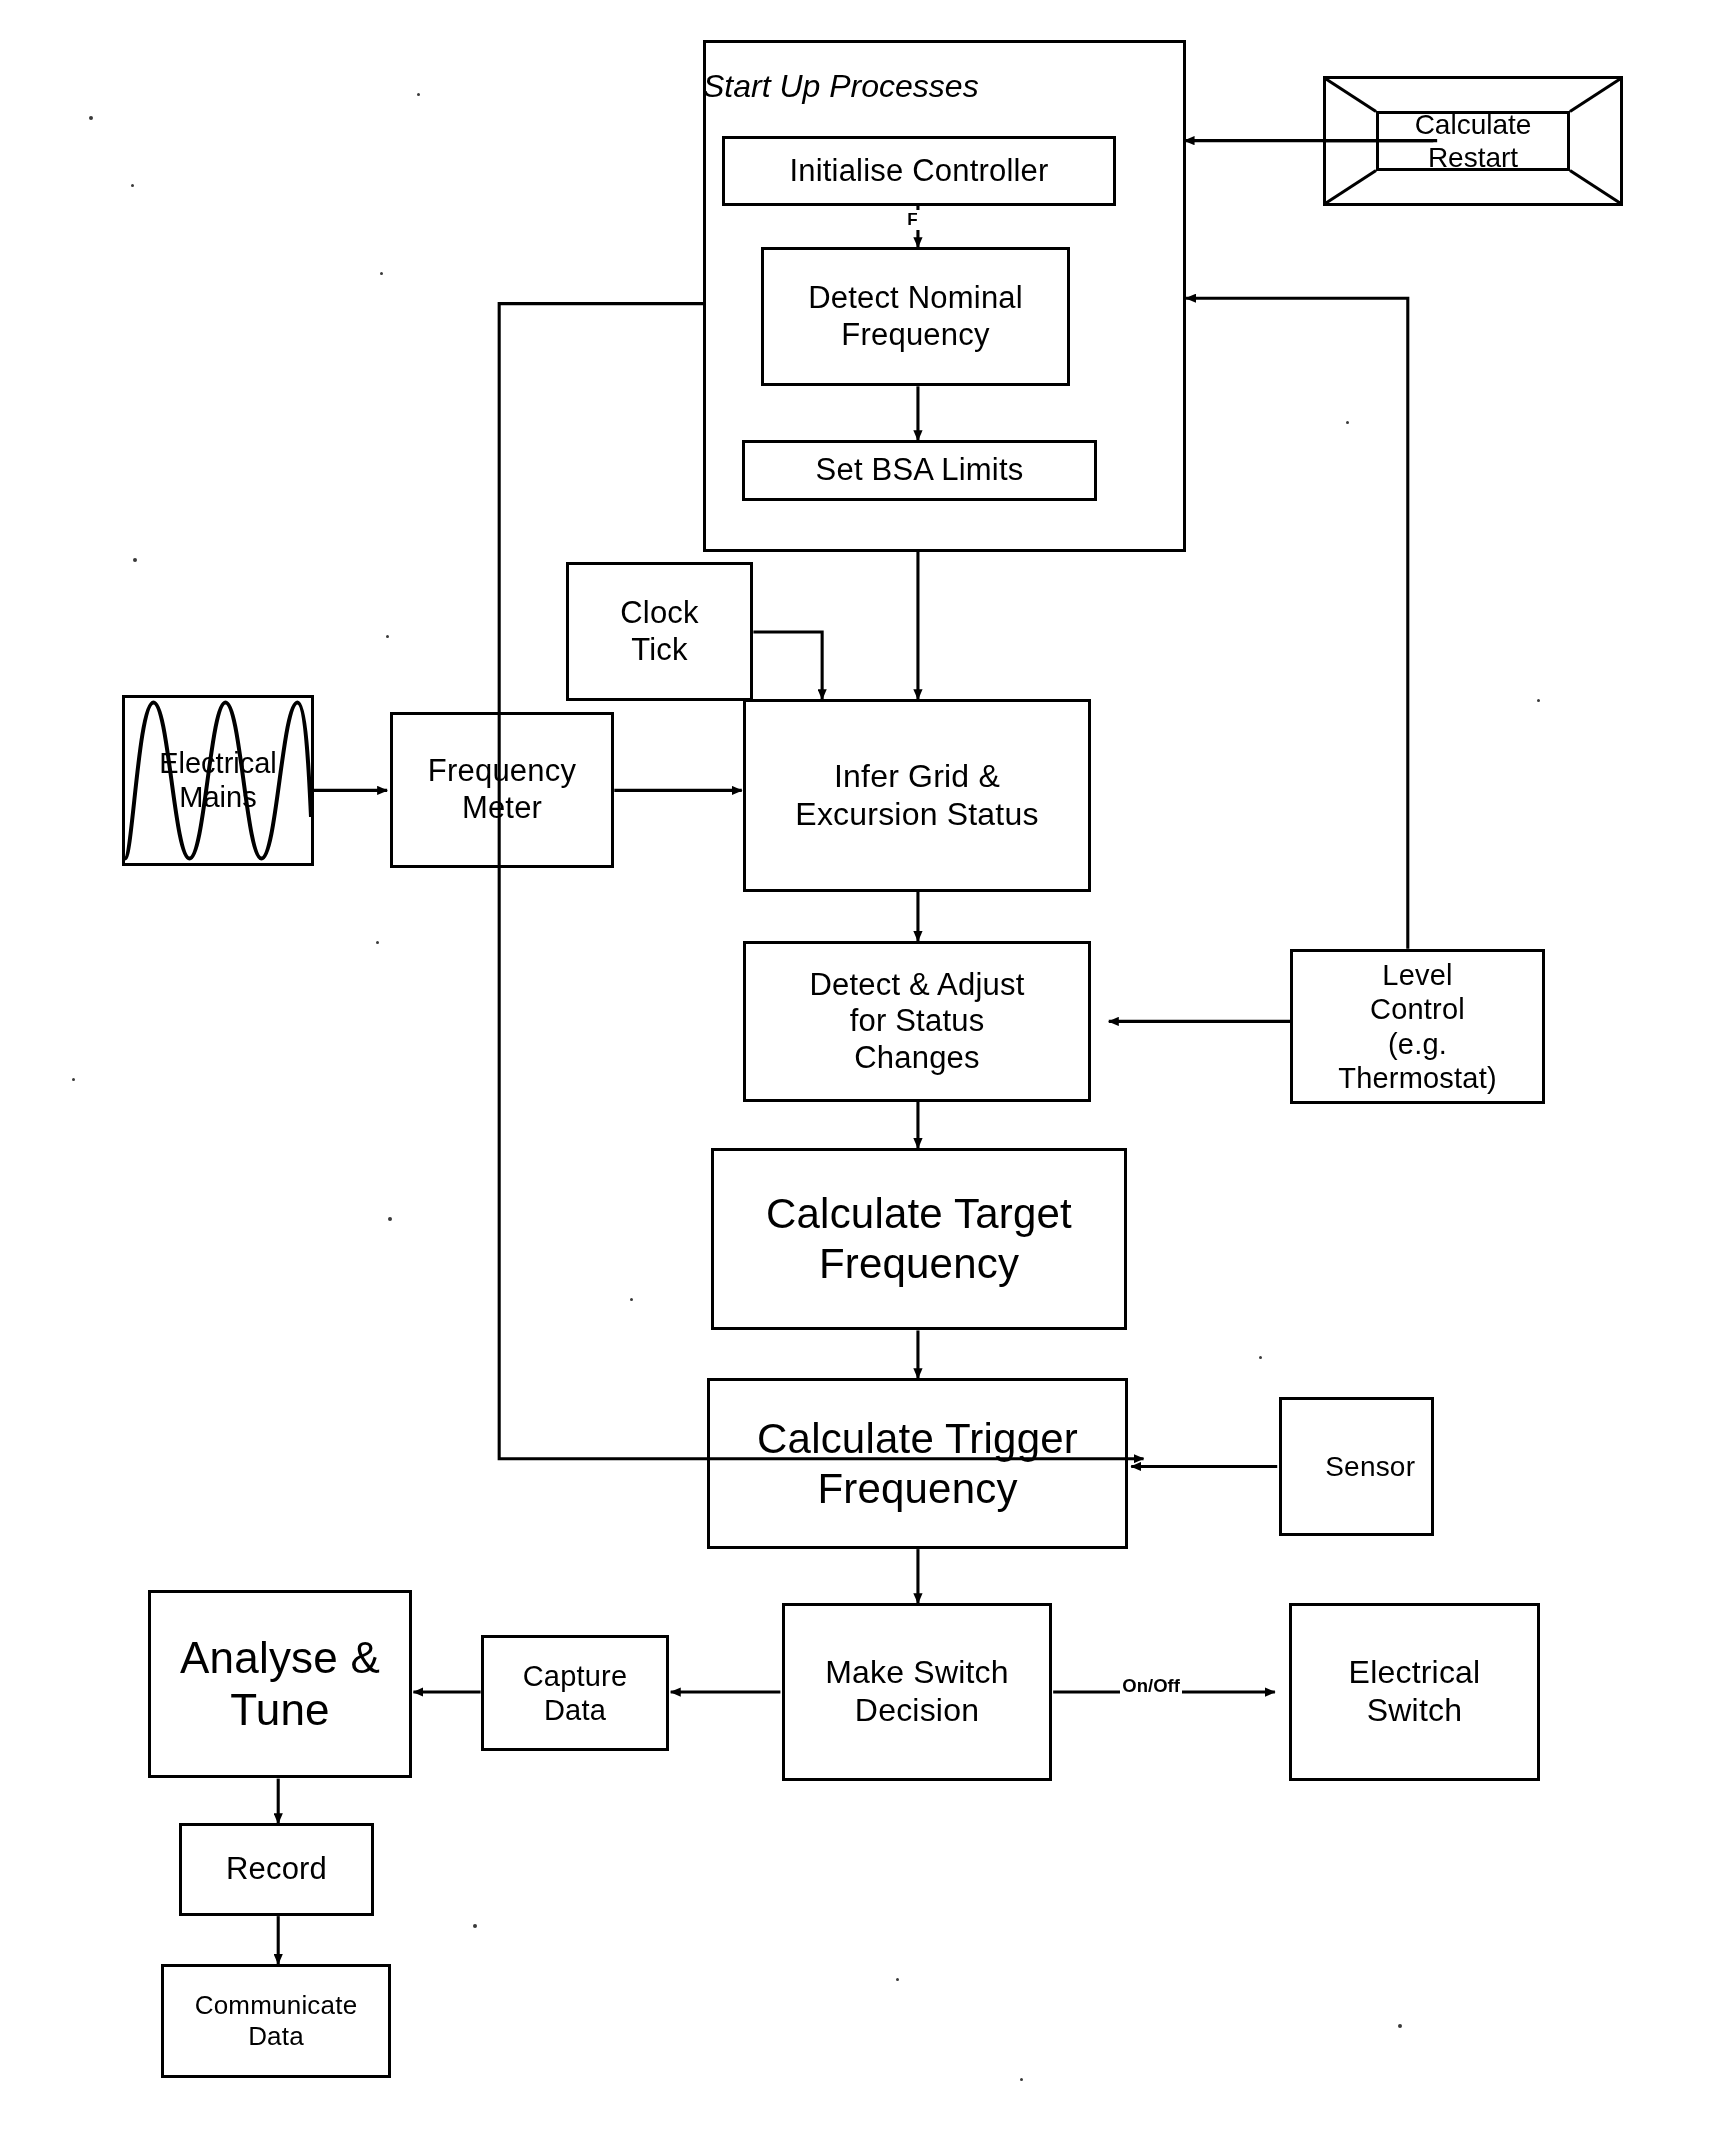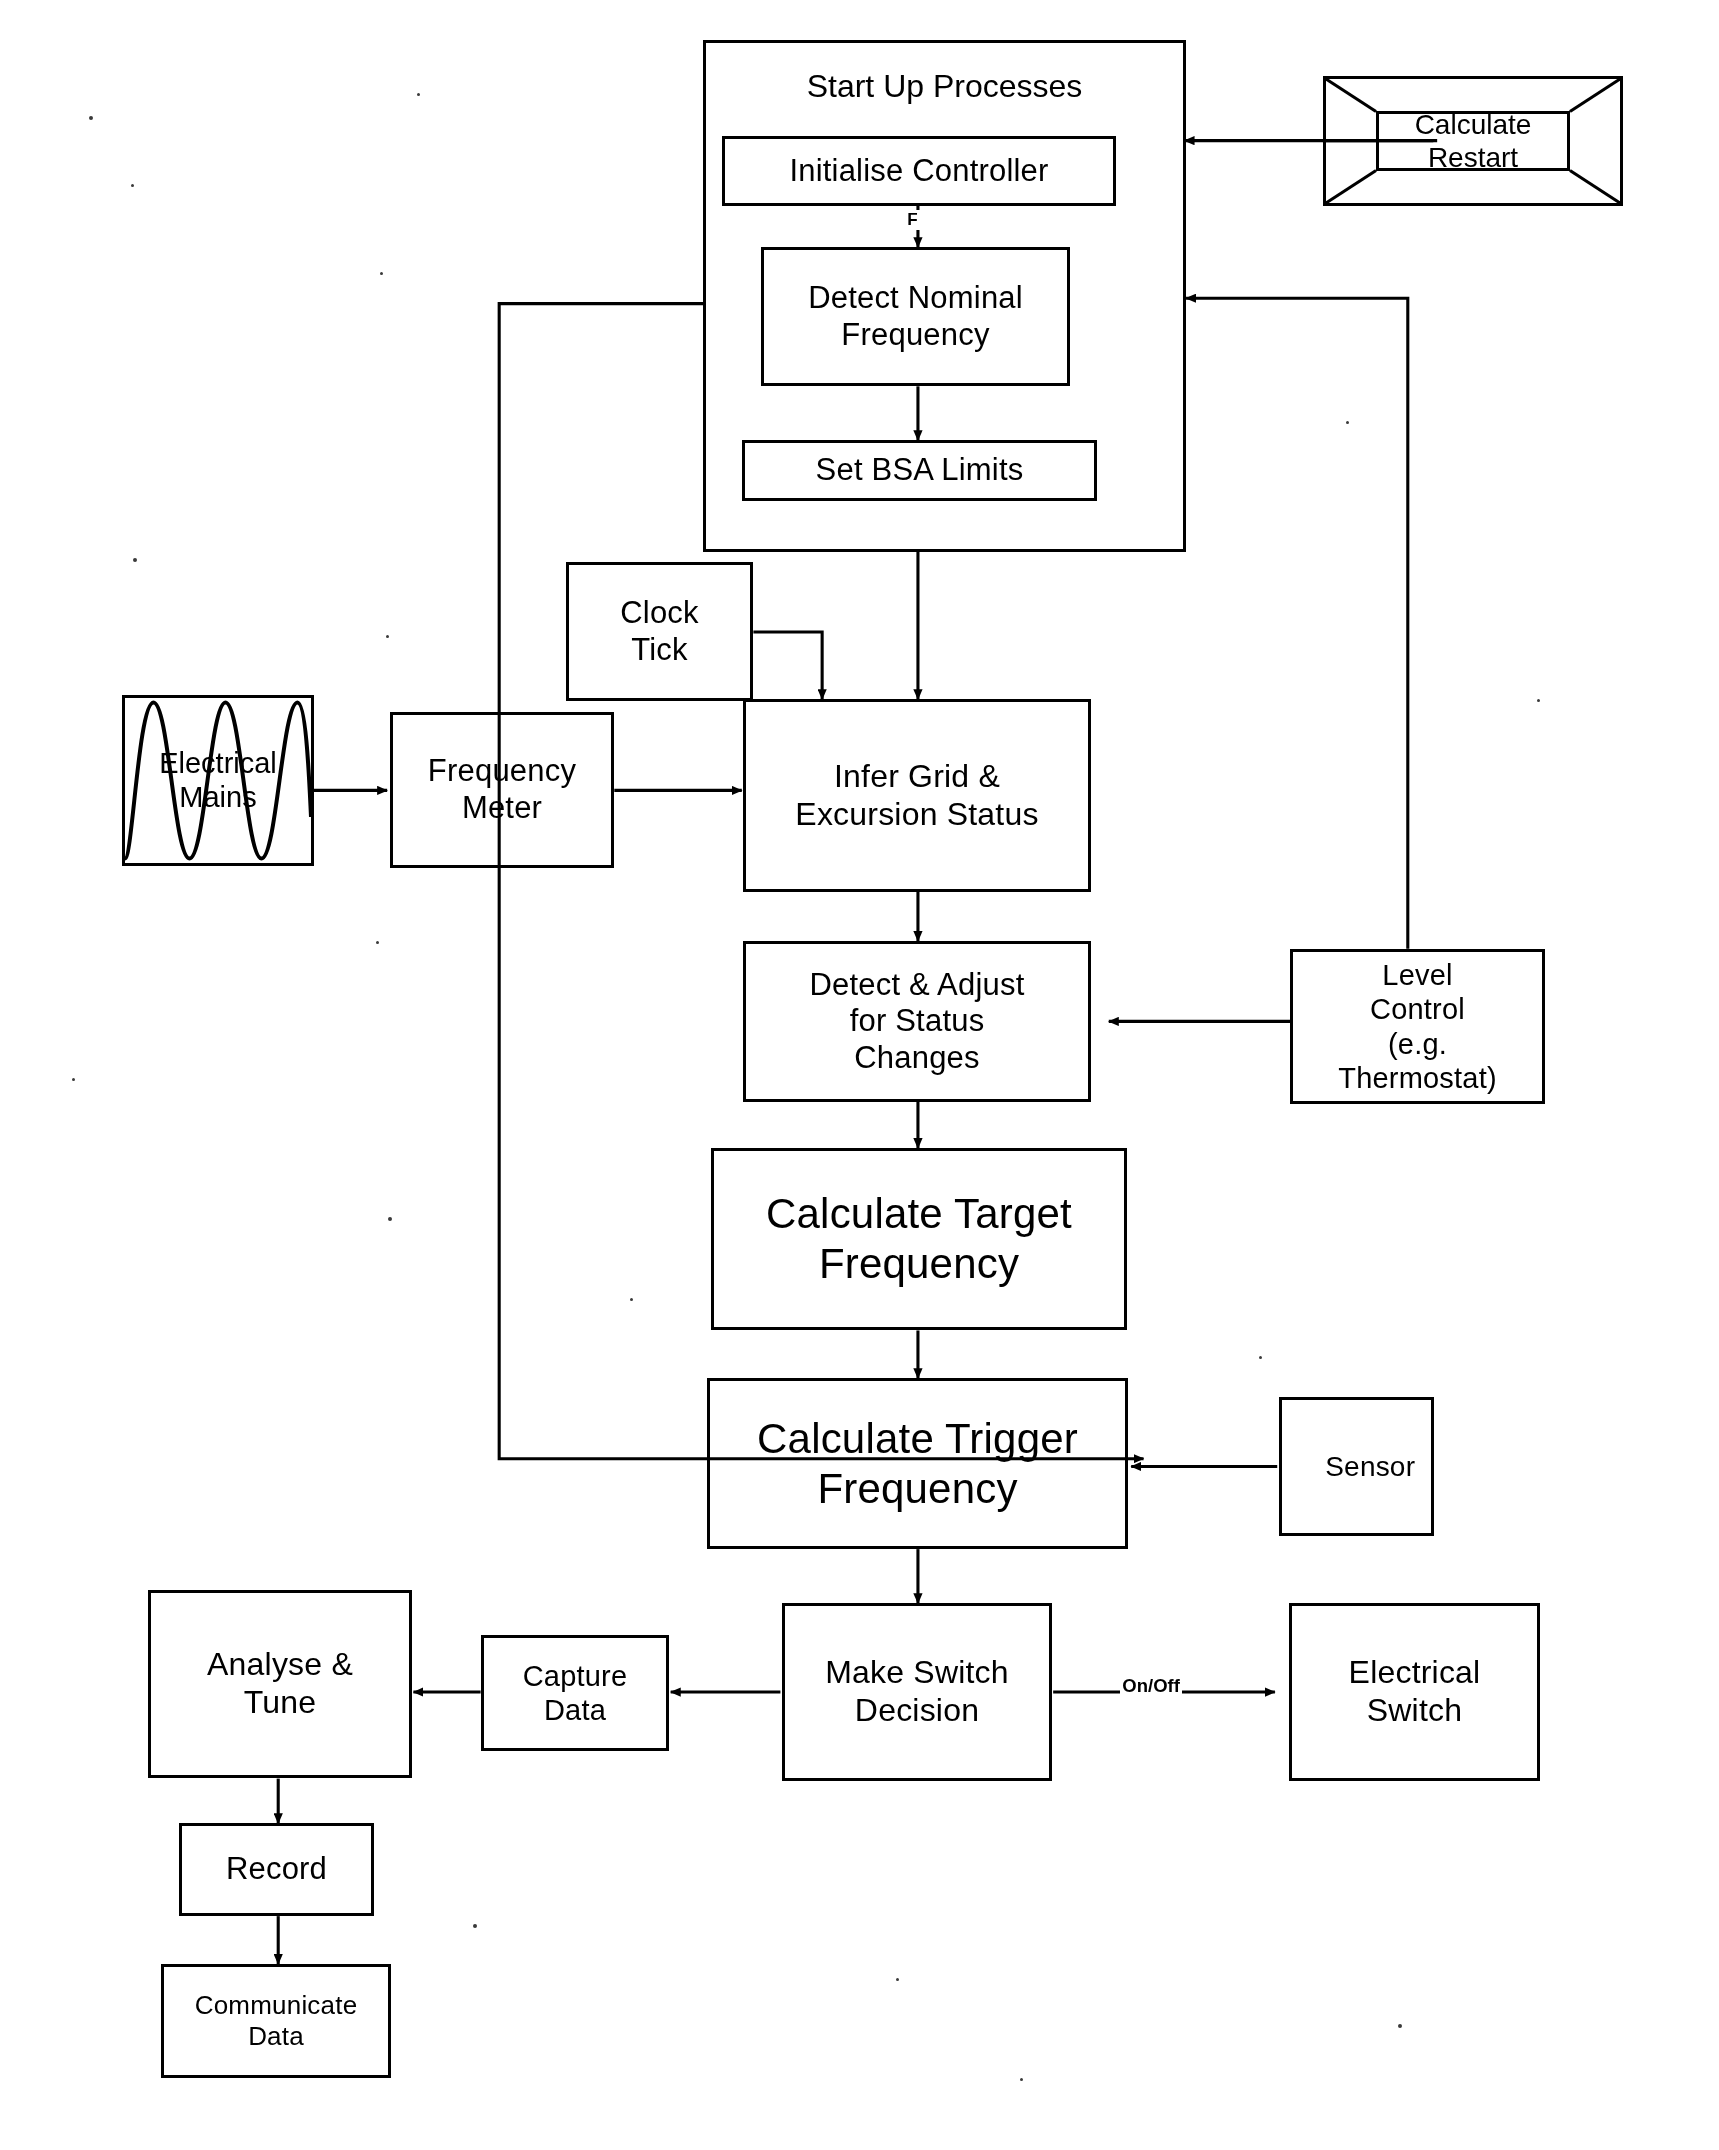--- a/index.html
+++ b/index.html
@@ -167,22 +167,22 @@
       <path d="M622,2190 L535,2190" marker-end="url(#ah)"></path>
 
       <path d="M360,2302 L360,2360" marker-end="url(#ah)"></path>
 
       <path d="M360,2480 L360,2542" marker-end="url(#ah)"></path>
     </g>
   </svg>
 
   <div class="group" style="left:703px; top:40px; width:483px; height:512px;">
   </div>
-  <div style="position:absolute; left:703px; top:68px; width:483px; text-align:center;
-              font-size:32px;">Start Up Processes</div>
+  <div style="position:absolute; left:703px; top:68px; width:483px; text-align:left;
+              font-size:32px;font-style:italic;">Start Up Processes</div>
 
   <div class="node" style="left:722px; top:136px; width:394px; height:70px; font-size:31px;">
     <span class="lbl">Initialise Controller</span>
   </div>
 
   <div class="edge-label" style="left:905px; top:210px; font-size:17px;">F</div>
 
   <div class="node" style="left:761px; top:247px; width:309px; height:139px; font-size:31px;">
     <span class="lbl">Detect Nominal
 Frequency</span>
@@ -269,21 +269,21 @@
   <div class="node" style="left:1289px; top:1603px; width:251px; height:178px; font-size:32px;">
     <span class="lbl">Electrical
 Switch</span>
   </div>
 
   <div class="node" style="left:481px; top:1635px; width:188px; height:116px; font-size:29px;">
     <span class="lbl">Capture
 Data</span>
   </div>
 
-  <div class="node" style="left:148px; top:1590px; width:264px; height:188px; font-size:32px;">
+  <div class="node" style="left:148px; top:1590px; width:264px; height:188px; font-size:44px;">
     <span class="lbl">Analyse &amp;
 Tune</span>
   </div>
 
   <div class="node" style="left:179px; top:1823px; width:195px; height:93px; font-size:31px;">
     <span class="lbl">Record</span>
   </div>
 
   <div class="node" style="left:161px; top:1964px; width:230px; height:114px; font-size:26px;">
     <span class="lbl">Communicate

